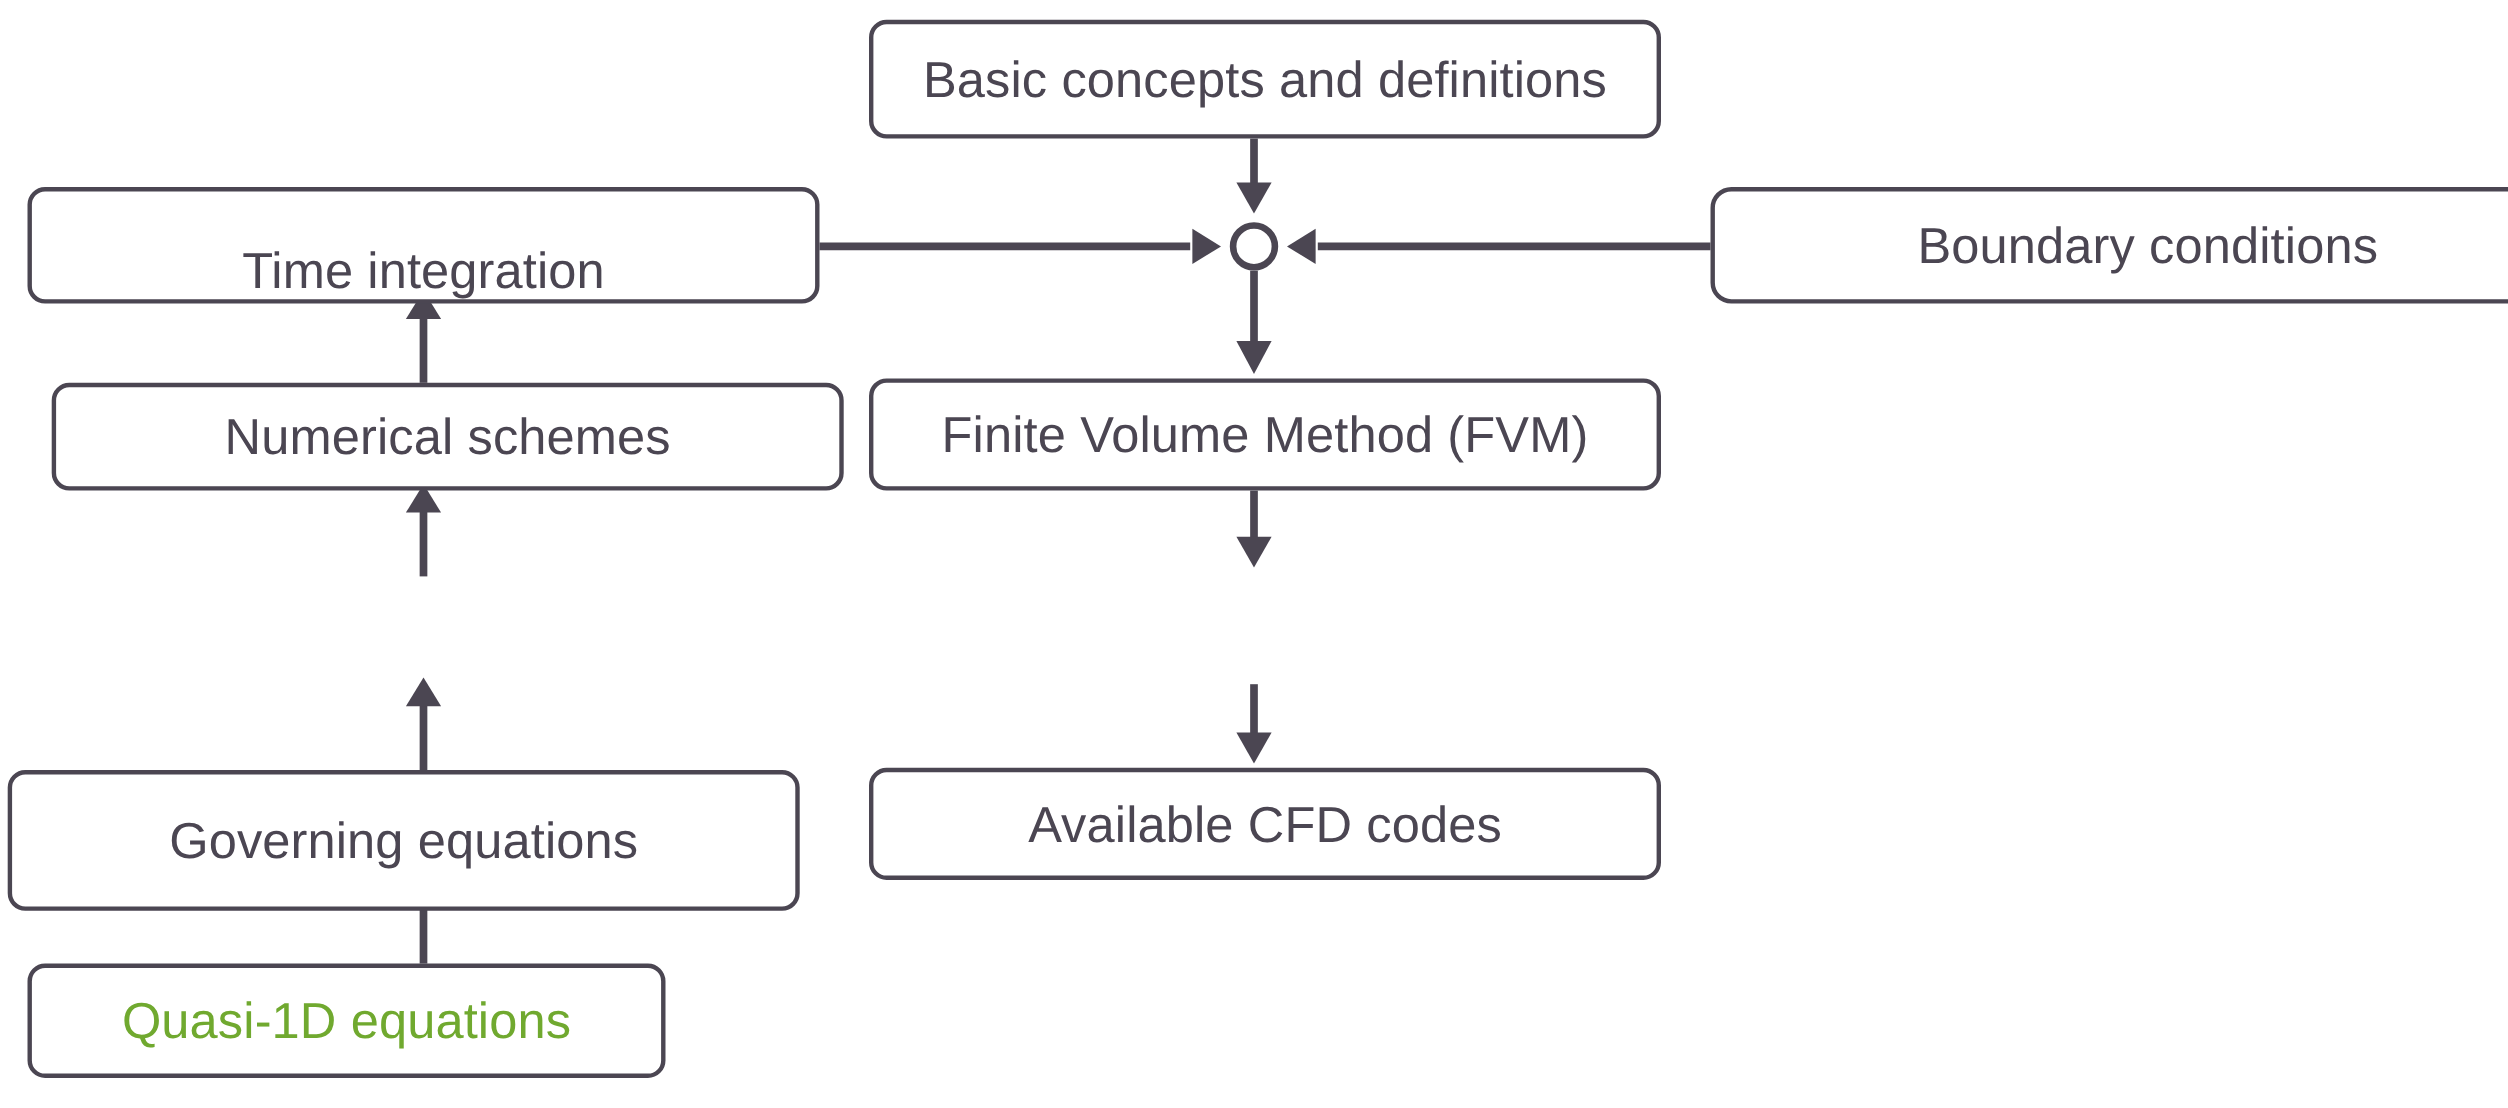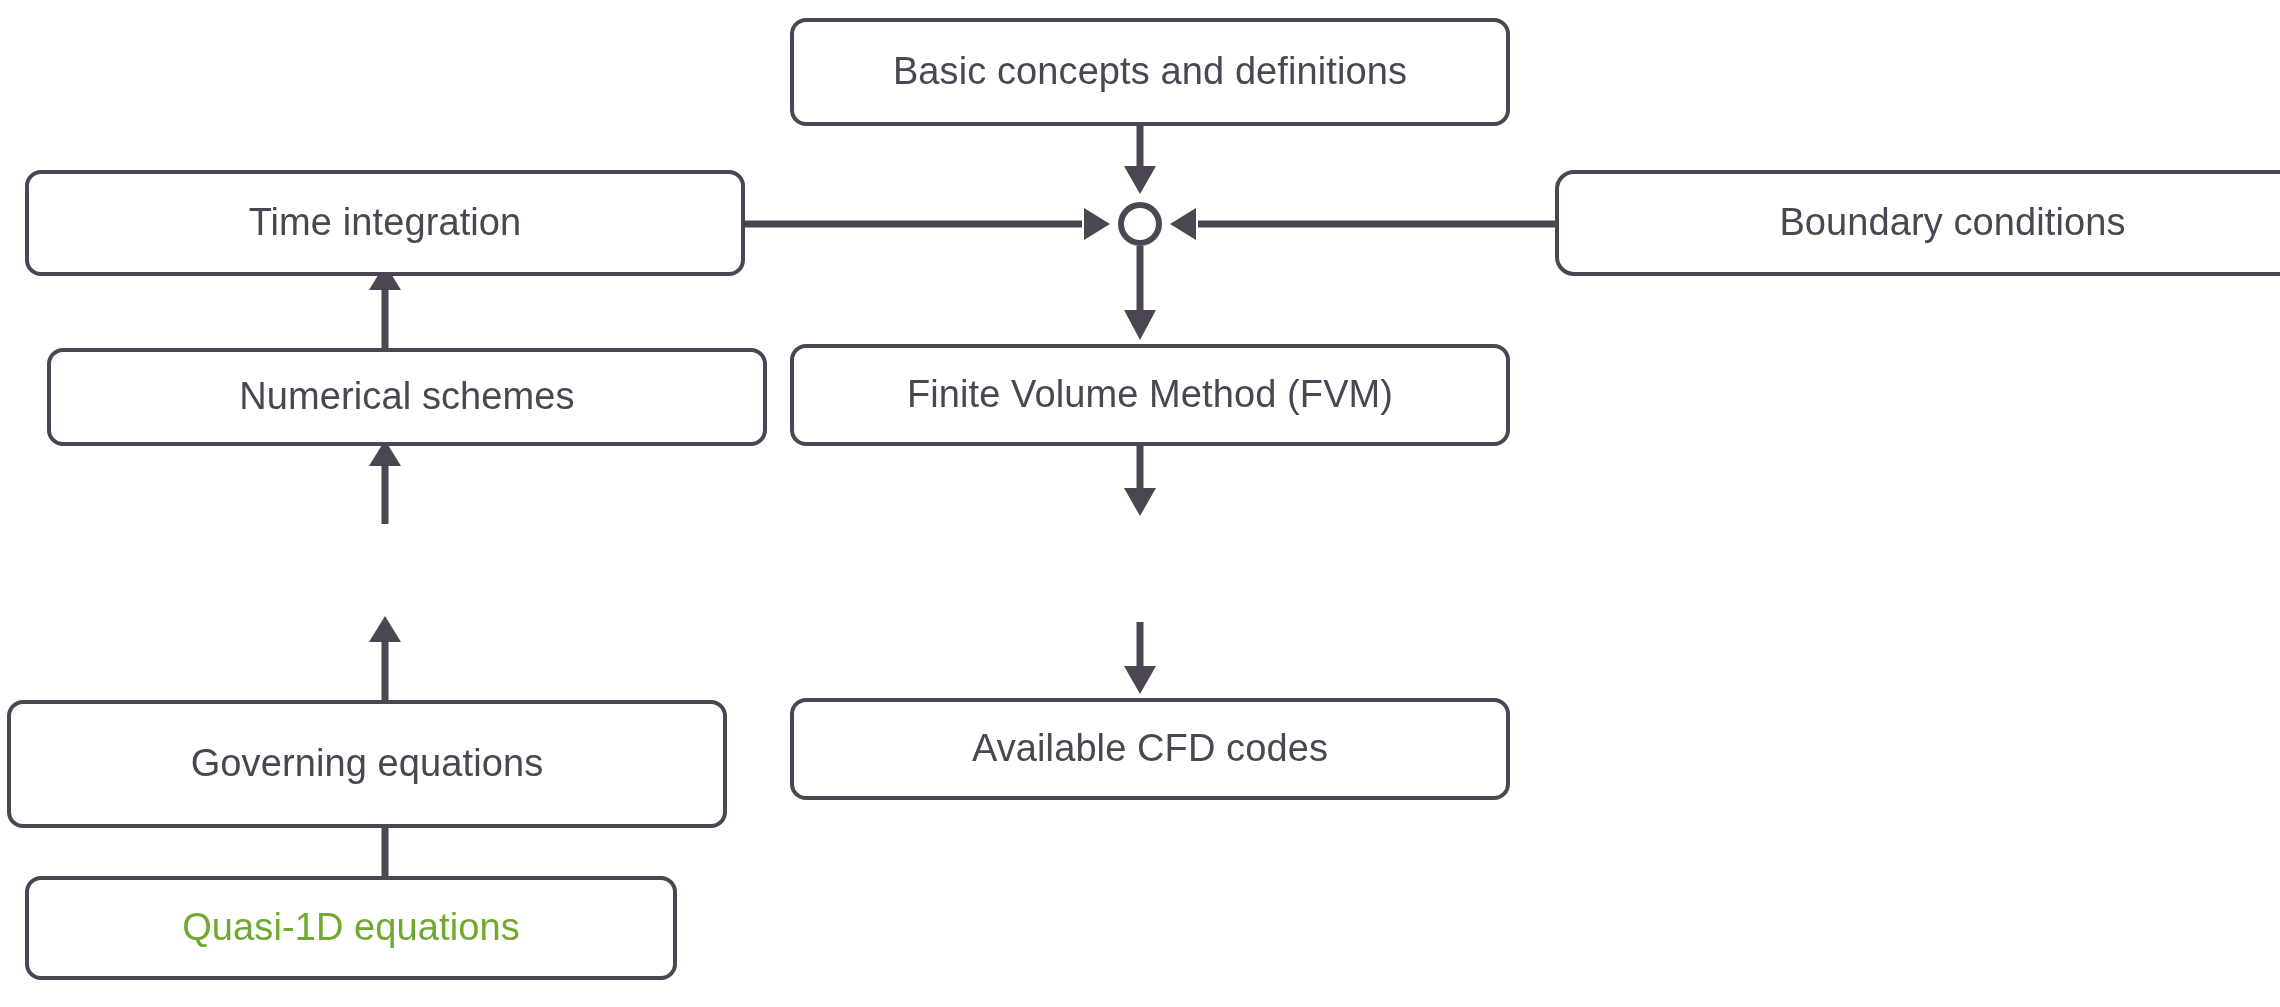--- a/index.html
+++ b/index.html
@@ -30,36 +30,36 @@
     background: #ffffff;
     border: 4px solid #4b4652;
     border-radius: 16px;
     display: flex;
     align-items: center;
     justify-content: center;
     z-index: 5;
   }
   .node-label {
     font-family: "Liberation Sans", sans-serif;
-    font-size: 38px;
+    font-size: 46px;
     line-height: 1.1;
     color: #4b4652;
     letter-spacing: 0.1px;
     white-space: nowrap;
     text-align: center;
   }
   .node-label.accent {
     color: #70a92f;
   }
   
-  #node-time-integration        { left: 25px;   top: 170px; width: 720px; height: 106px; }
+  #node-time-integration        { left: 25px;   top: 170px; width: 720px; height: 106px; align-items: flex-end; }
   #node-numerical-schemes       { left: 25px;   top: 348px; width: 720px; height: 98px; margin-left: 22px;  }
   #node-spatial-discretization  { left: 25px;   top: 524px; width: 720px; height: 98px;  }
   #node-governing-equations     { left: 7px;   top: 700px; width: 720px; height: 128px; }
-  #node-quasi-1d-equations      { left: 25px;   top: 876px; width: 652px; height: 104px; }
+  #node-quasi-1d-equations      { left: 25px;   top: 876px; width: 580px; height: 104px; }
   #node-basic-concepts          { left: 790px;  top: 18px;  width: 720px; height: 108px; }
   #node-fvm                     { left: 790px;  top: 344px; width: 720px; height: 102px; }
   #node-practical-examples      { left: 790px;  top: 520px; width: 720px; height: 102px; }
   #node-available-cfd-codes     { left: 790px;  top: 698px; width: 720px; height: 102px; }
   #node-boundary-conditions     { left: 1555px; top: 170px; width: 795px; height: 106px; border-radius: 19px; }
 </style>
 </head>
 <body>
 
 <div id="canvas">

